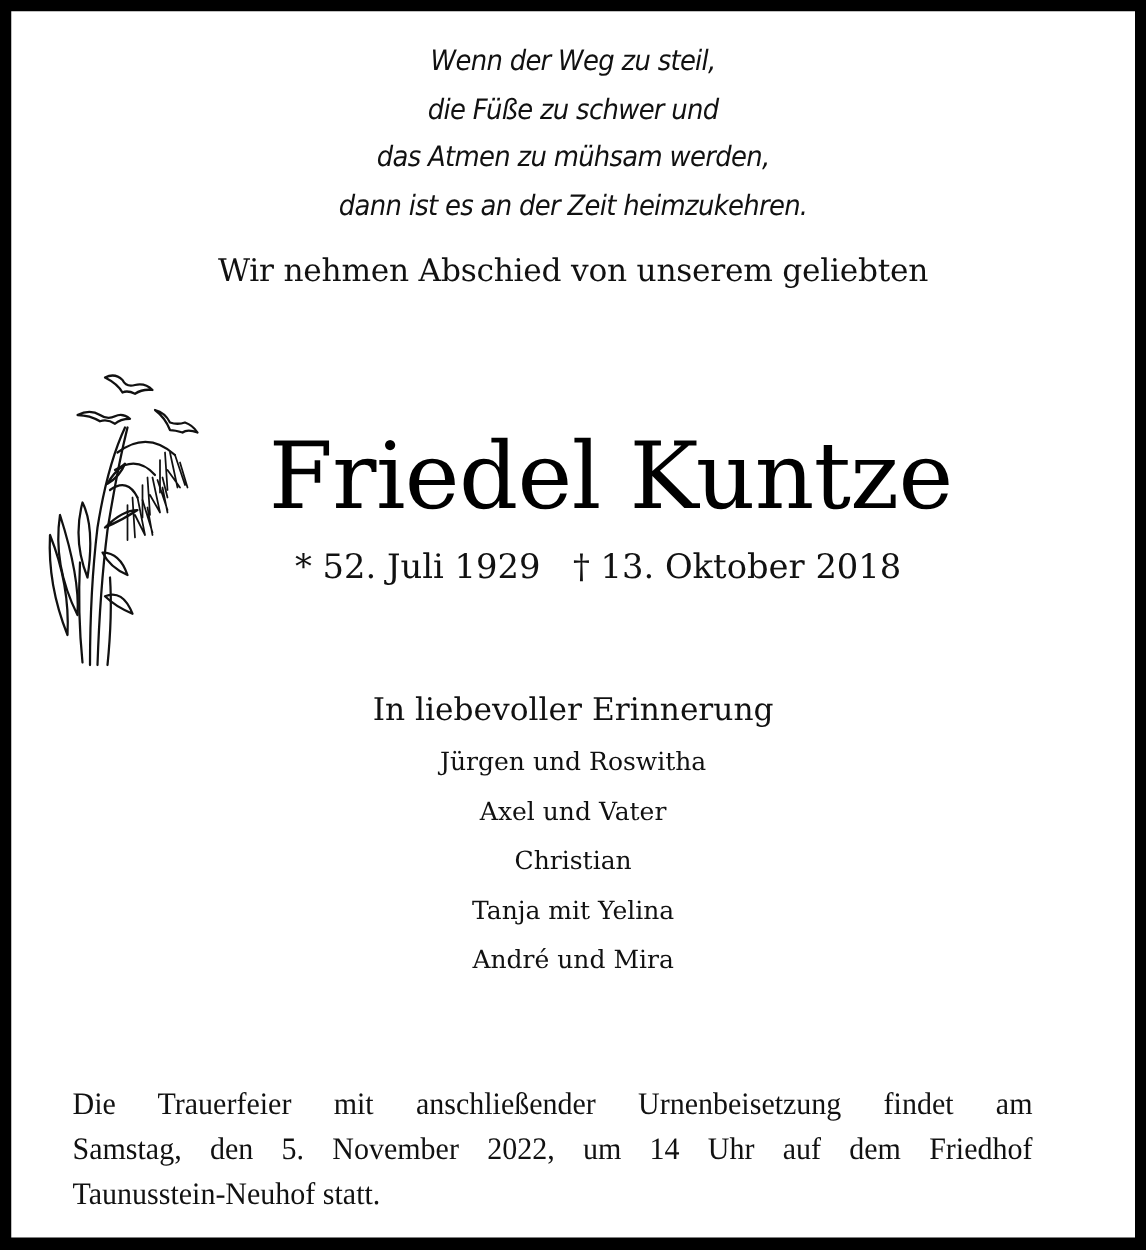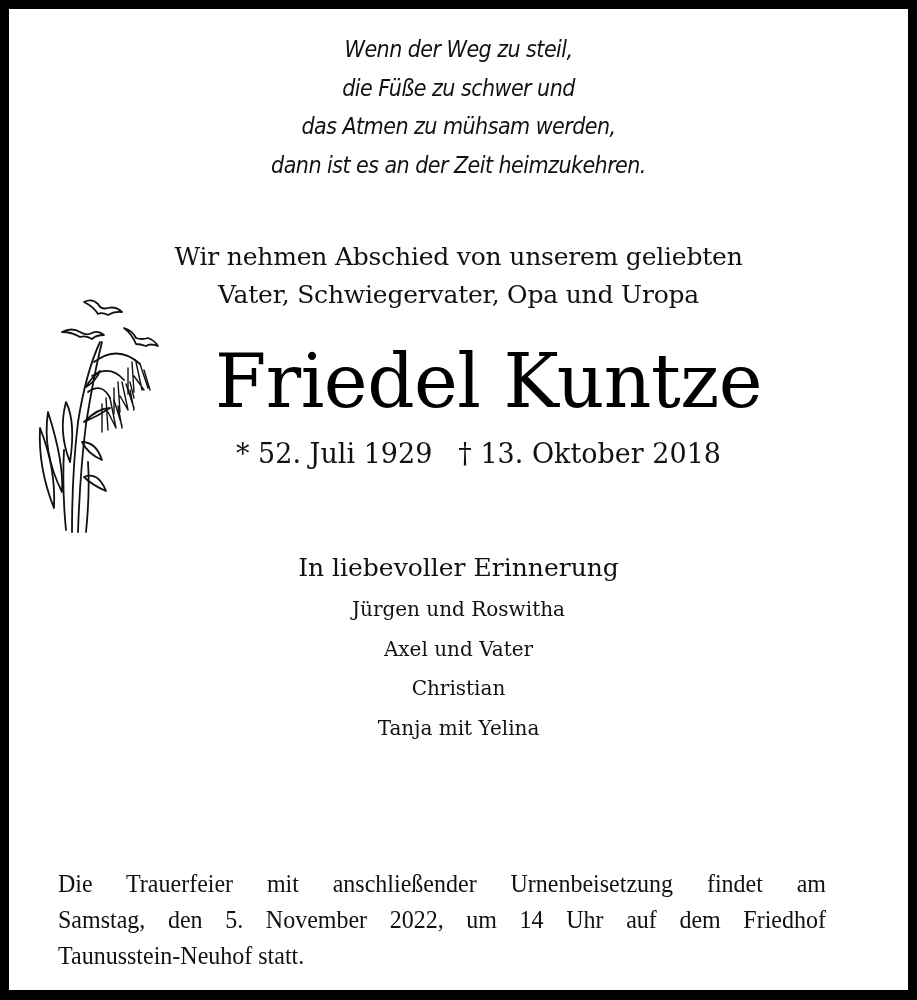--- a/index.html
+++ b/index.html
@@ -7,21 +7,21 @@
   .frame {
     position: absolute; left: 0; top: 0; width: 917px; height: 1000px;
     box-sizing: border-box;
     border-top: 9px solid #000; border-left: 9px solid #000;
     border-right: 9px solid #000; border-bottom: 10px solid #000;
     background: #fff;
   }
   .abs { position: absolute; left: 0; width: 917px; text-align: center; color: #111; }
   .poem { top: 30px; font-family: "DejaVu Sans", sans-serif; font-style: italic; font-size: 22.5px; line-height: 38.5px; letter-spacing: -0.6px; transform: scaleX(0.92); transform-origin: center; }
   .poem div { white-space: nowrap; }
-  .intro { top: 198px; font-family: "DejaVu Serif", serif; font-size: 25px; line-height: 38px; letter-spacing: -0.2px; margin-top: 40px; }
+  .intro { top: 198px; font-family: "DejaVu Serif", serif; font-size: 25px; line-height: 38px; letter-spacing: -0.2px; }
   .name { top: 336px; font-family: "DejaVu Serif", serif; font-size: 74px; line-height: 90px; letter-spacing: -0.5px; color: #000; left: 30px; }
   .dates { top: 434px; font-family: "DejaVu Serif", serif; font-size: 27px; line-height: 40px; left: 20px; word-spacing: 0px; }
   .dates .gap { display: inline-block; width: 26px; }
   .remember { top: 537px; font-family: "DejaVu Serif", serif; font-size: 25px; line-height: 38px; left: 0; margin-top: 12px; }
   .names { top: 590px; font-family: "DejaVu Serif", serif; font-size: 20px; line-height: 39.5px; left: 0; }
   .names div { white-space: nowrap; }
   .footer {
     position: absolute; left: 58px; top: 866px; width: 800px; color: #111;
     font-family: "Liberation Serif", serif; font-size: 25px; line-height: 36px;
     text-align: justify; text-align-last: left;
@@ -38,21 +38,20 @@
 
 <div class="abs poem">
   <div>Wenn der Weg zu steil,</div>
   <div>die Füße zu schwer und</div>
   <div>das Atmen zu mühsam werden,</div>
   <div>dann ist es an der Zeit heimzukehren.</div>
 </div>
 
 <div class="abs intro">
   <div>Wir nehmen Abschied von unserem geliebten</div>
-  <div>Vater, Schwiegervater, Opa und Uropa</div>
 </div>
 
 <svg class="illustration" viewBox="0 0 150 250" fill="none" stroke="#111" stroke-width="1.8" stroke-linecap="round" stroke-linejoin="round">
 
   <path d="M58 10 q8 -4 14 2 q3 6 10 4 q8 -2 14 4 q-8 -1 -14 3 q-6 -3 -10 -1 q-4 -7 -14 -12z"></path>
   <path d="M36 40 q10 -5 18 0 q6 4 12 1 q6 -3 12 2 q-8 0 -12 4 q-6 -4 -12 -2 q-8 -5 -18 -5z"></path>
   <path d="M98 36 q8 2 12 10 q6 2 12 0 q6 2 10 8 q-8 -3 -12 0 q-6 -2 -10 -2 q-4 -10 -12 -16z"></path>
 
   <path d="M46 240 q0 -60 6 -110 q8 -50 22 -80"></path>
   <path d="M52 240 q2 -60 8 -108 q8 -50 16 -82"></path>
@@ -84,19 +83,20 @@
   <span>* 52. Juli 1929</span><span class="gap"></span><span>† 13. Oktober 2018</span>
 </div>
 
 <div class="abs remember">In liebevoller Erinnerung</div>
 
 <div class="abs names">
   <div>Jürgen und Roswitha</div>
   <div>Axel und Vater</div>
   <div>Christian</div>
   <div>Tanja mit Yelina</div>
+  <div>André und Mira</div>
 </div>
 
 <div class="footer">
   <span class="footer-line">Die Trauerfeier mit anschließender Urnenbeisetzung findet am</span>
   <span class="footer-line">Samstag, den 5. November 2022, um 14 Uhr auf dem Friedhof</span>
   <span class="footer-line last">Taunusstein-Neuhof statt.</span>
 </div>
 
 </body></html>

